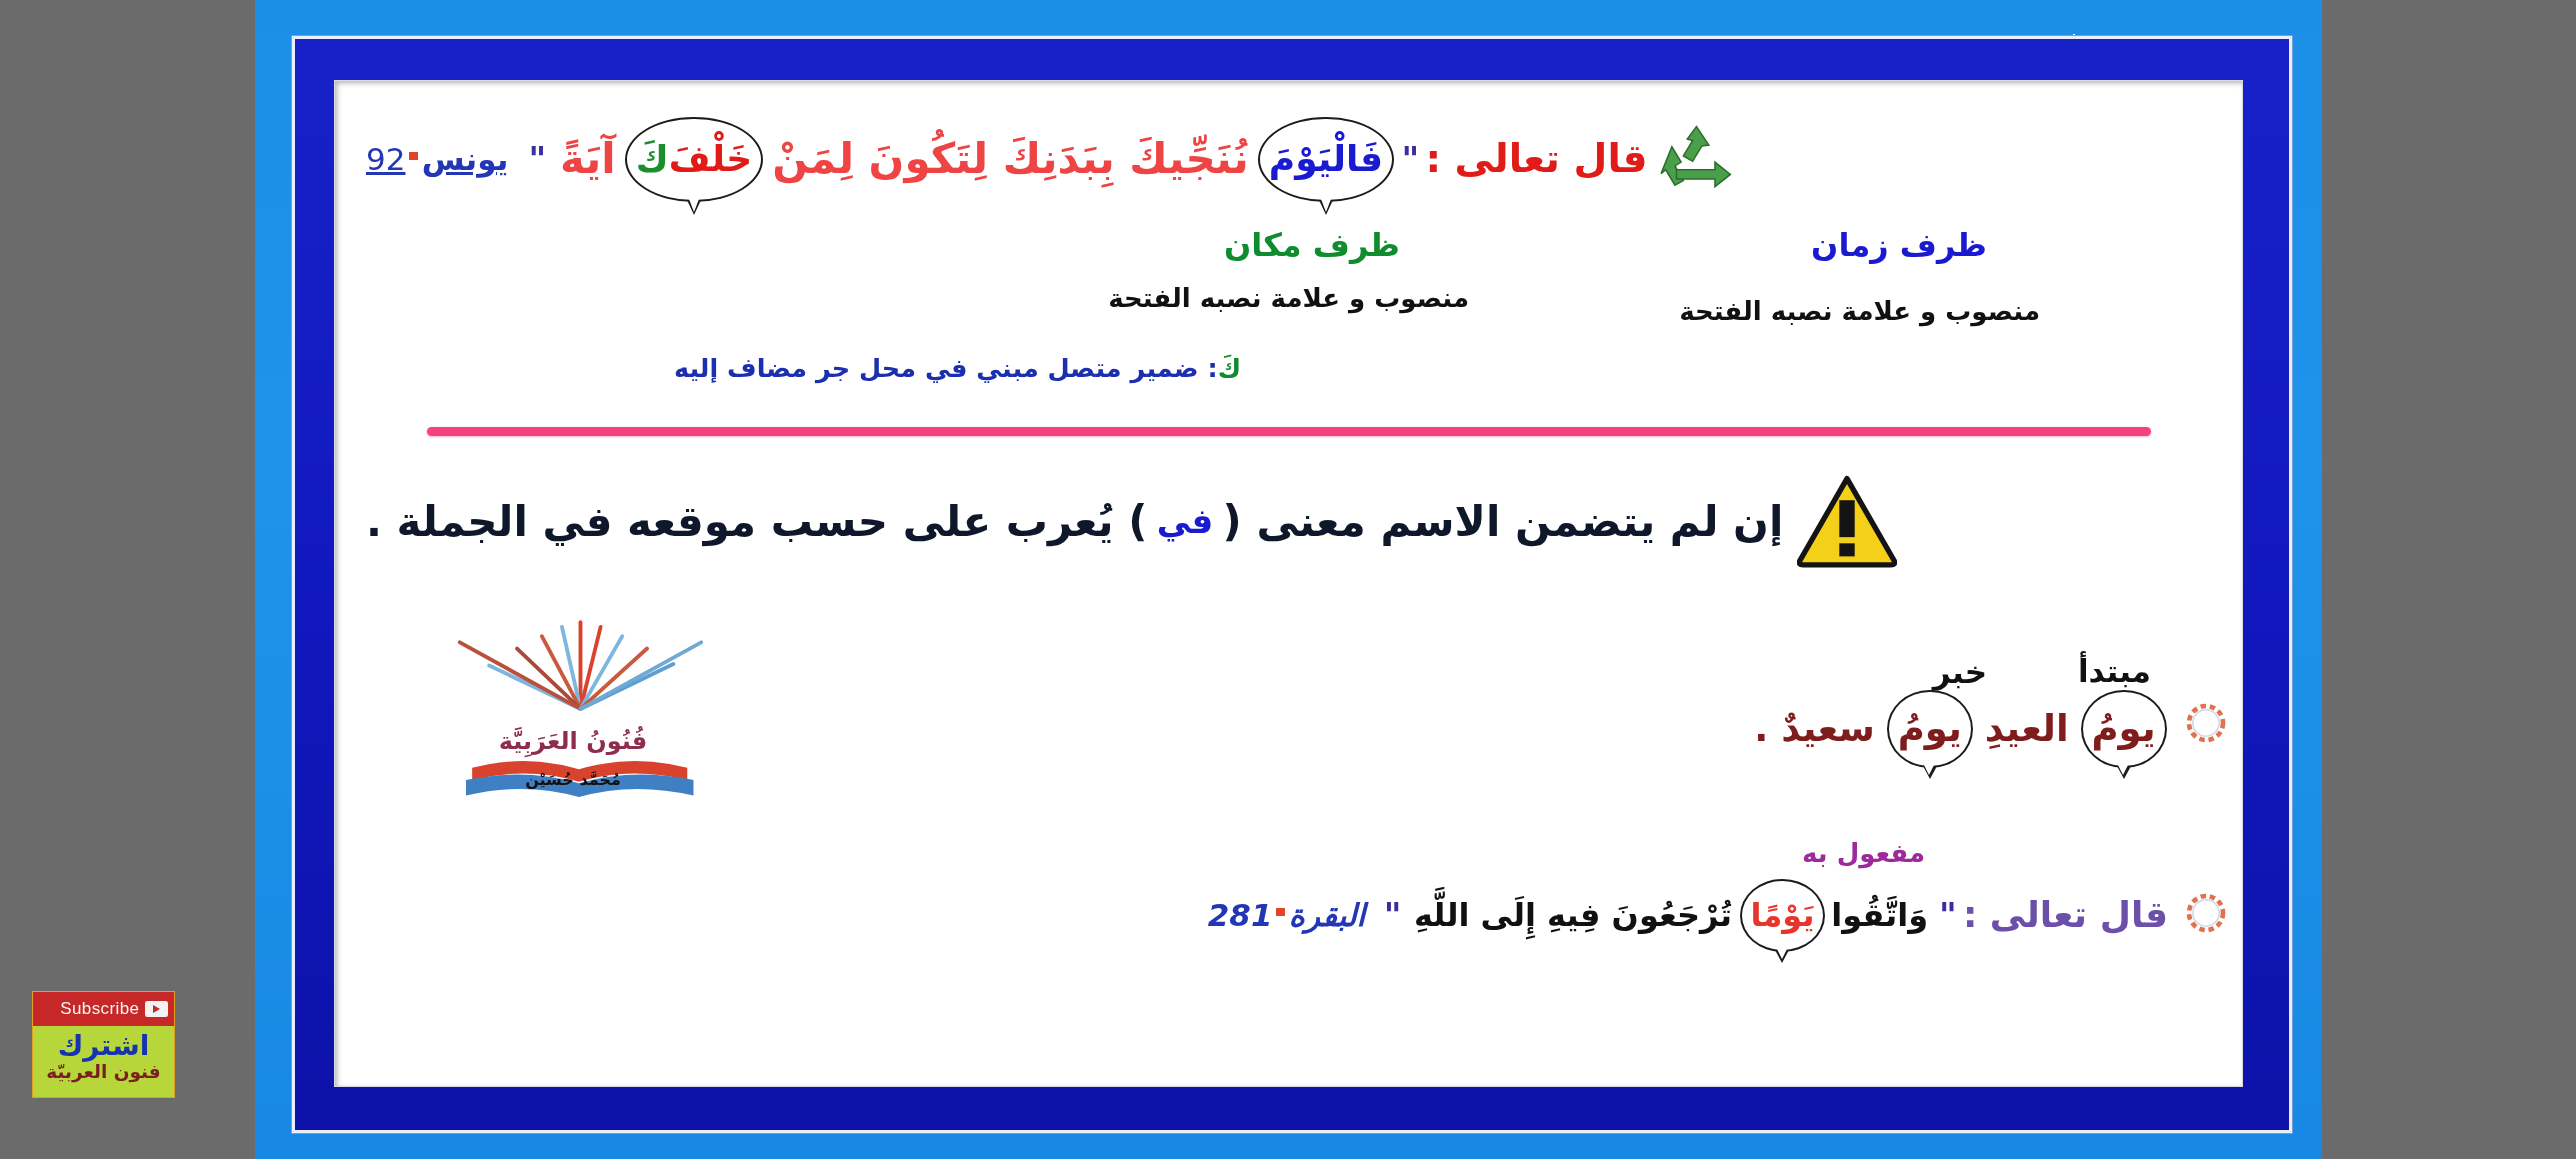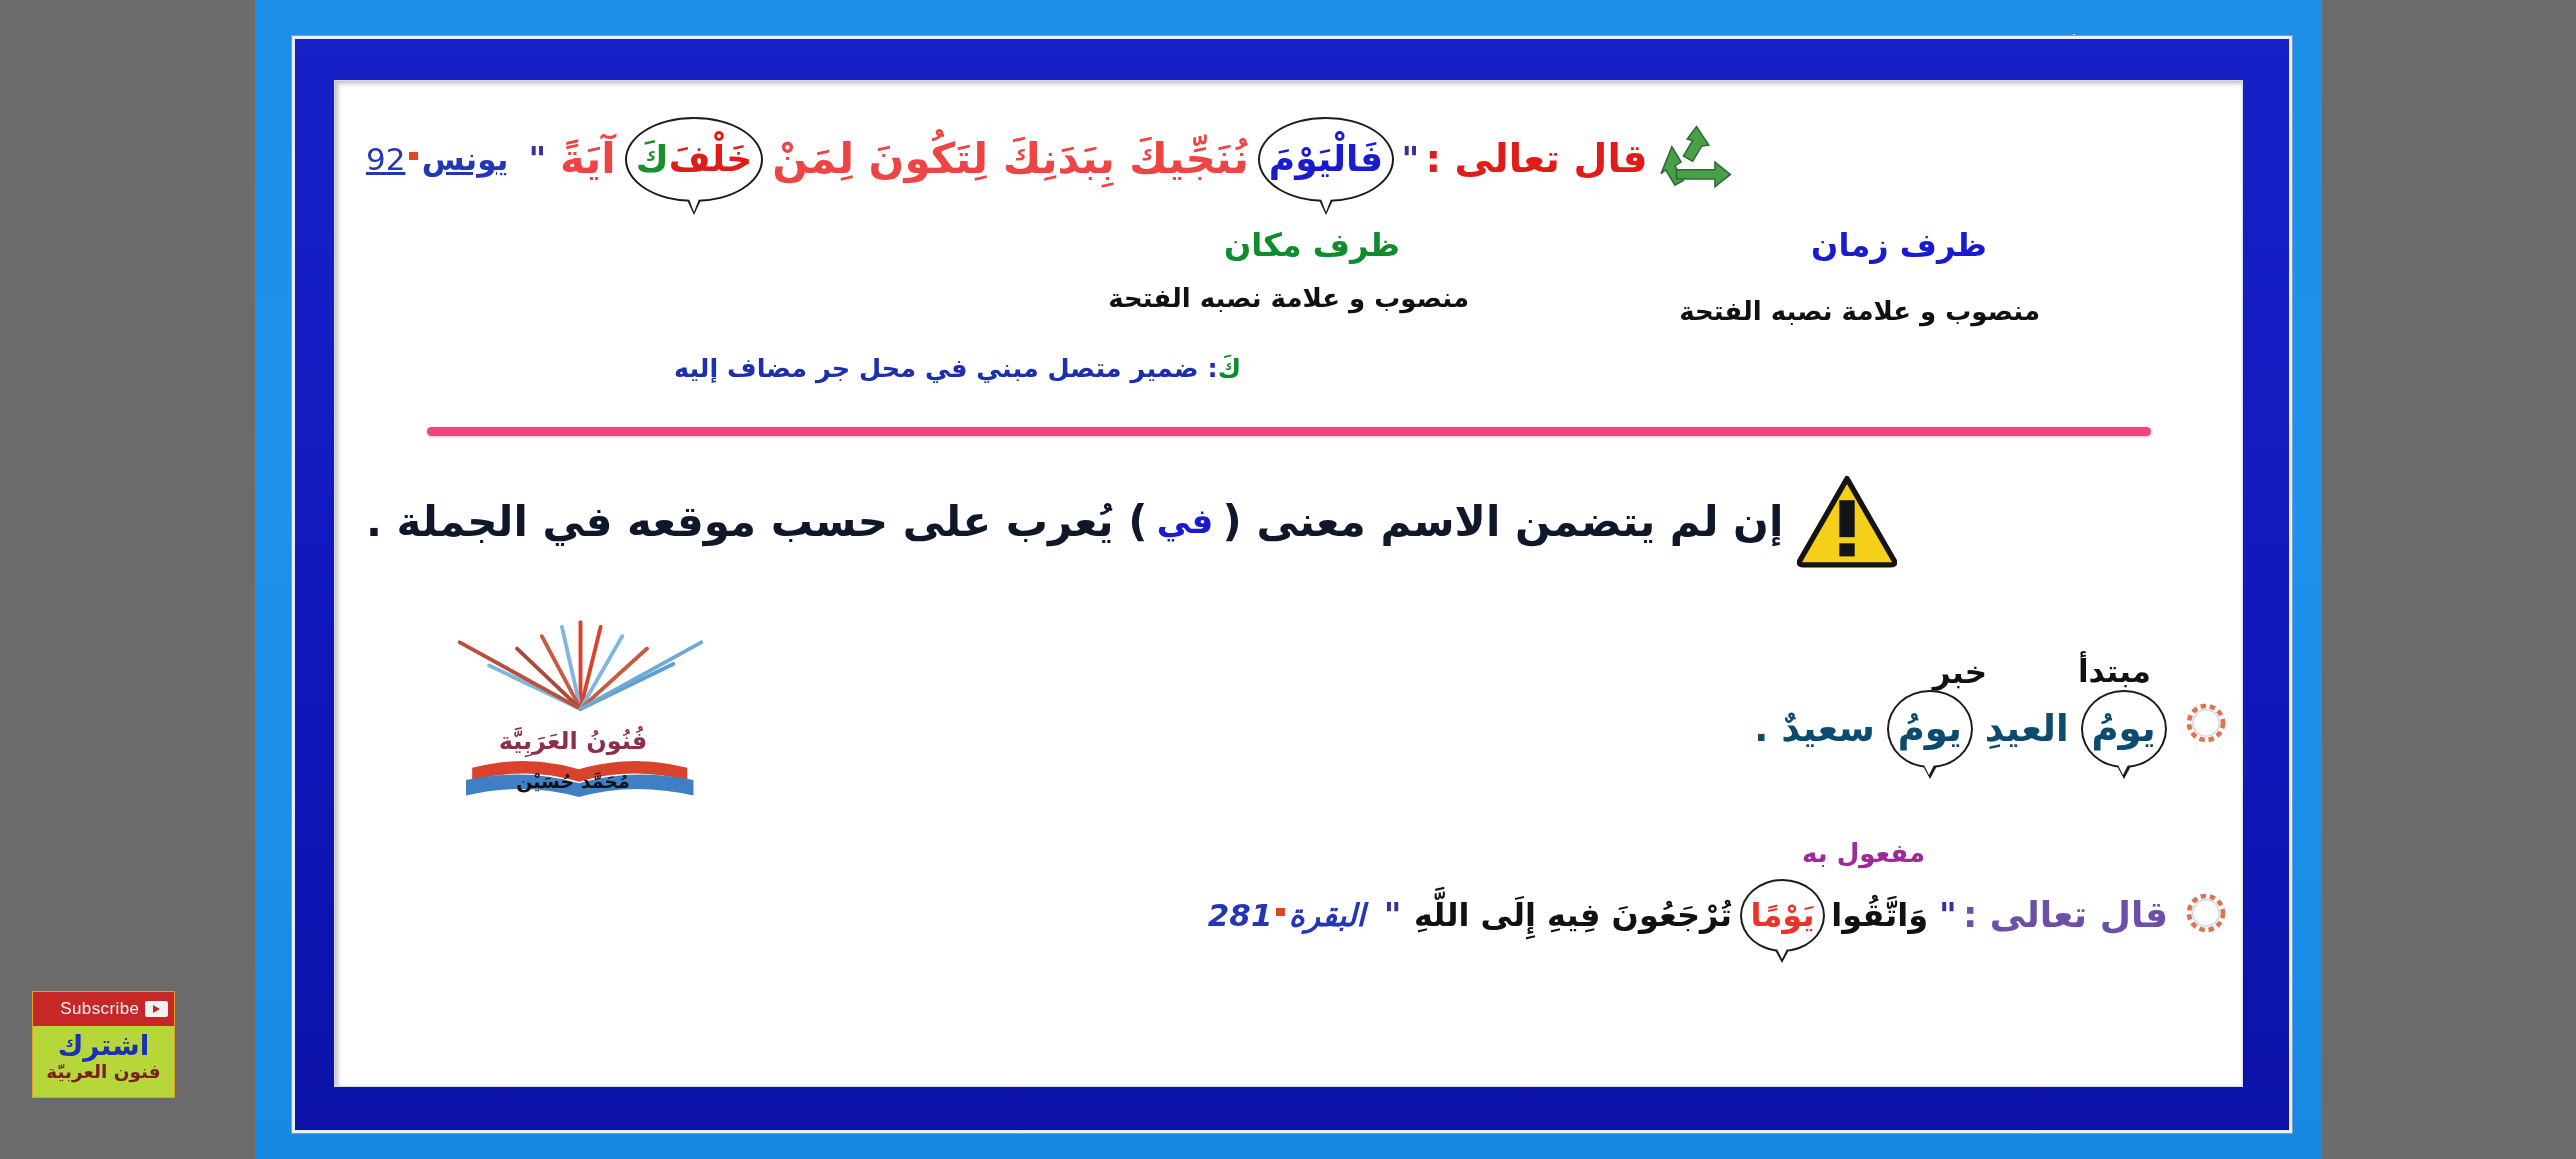--- a/index.html
+++ b/index.html
@@ -108,21 +108,21 @@
             display:flex;align-items:center;justify-content:flex-end;}
   #warn-icon{width:100px;height:94px;flex:0 0 auto;margin-left:14px;}
   .rule-black{color:#0f172a;font-size:42px;}
   .rule-blue{color:#1a1ad0;font-size:34px;}
 
   
   #bullet-1{position:absolute;top:618px;right:12.4px;width:48px;height:48px;}
   #lbl-mubtada{position:absolute;top:572px;right:91px;color:#111;font-size:31px;}
   #lbl-khabar{position:absolute;top:573px;right:255px;color:#111;font-size:31px;}
   #ex1-line{position:absolute;top:624px;right:74px;}
-  .ex-blue{color:#0c4a6e;font-size:37px;}
+  .ex-blue{color:#7f1d1d;font-size:37px;}
 
   
   #bullet-2{position:absolute;top:808px;right:12.4px;width:48px;height:48px;}
   #lbl-mafool{position:absolute;top:757px;right:317px;color:#9c2a9c;font-size:26px;}
   #ex2-line{position:absolute;top:813px;right:74px;
             display:flex;align-items:center;justify-content:flex-end;}
   .said-purple{color:#6b4fa8;font-size:36px;}
   .ex2-black{color:#111;font-size:32px;}
   .ex2-red{color:#e8342a;font-size:32px;}
   .ref-blue2{color:#2336b5;font-size:31px;font-style:italic;}
@@ -130,21 +130,21 @@
   
   .oval-sm::before{top:-15.5px;bottom:-17px;border-width:2.3px;}
   .oval-sm .tail{bottom:-28px;border-top-width:13px;}
   .oval-sm .tail::after{top:-14px;border-top-width:10.8px;}
 
   
   #brand-logo{position:absolute;top:535px;right:1499px;width:325px;height:209px;}
   #brand-name{position:absolute;top:646px;right:1553px;width:232px;text-align:center;
               color:#8e2d4e;font-size:24px;}
   #brand-author{position:absolute;top:689px;right:1561px;width:216px;text-align:center;
-                color:#111;font-size:19px;}
+                color:#111;font-size:16px;}
 
   
   #subscribe-badge{position:absolute;left:32px;top:991px;width:141px;height:105px;
                    background:#b6d63a;border:1.5px solid #e0a020;overflow:hidden;}
   #subscribe-bar{height:34px;background:#c62828;display:flex;align-items:center;gap:5.4px;
                  padding:0 6.2px;}
   #play-box{width:23px;height:16px;background:#f2f2f2;border-radius:2.3px;
             display:flex;align-items:center;justify-content:center;}
   #play-tri{width:0;height:0;border-top:4.6px solid transparent;border-bottom:4.6px solid transparent;
             border-left:7.7px solid #c62828;}

